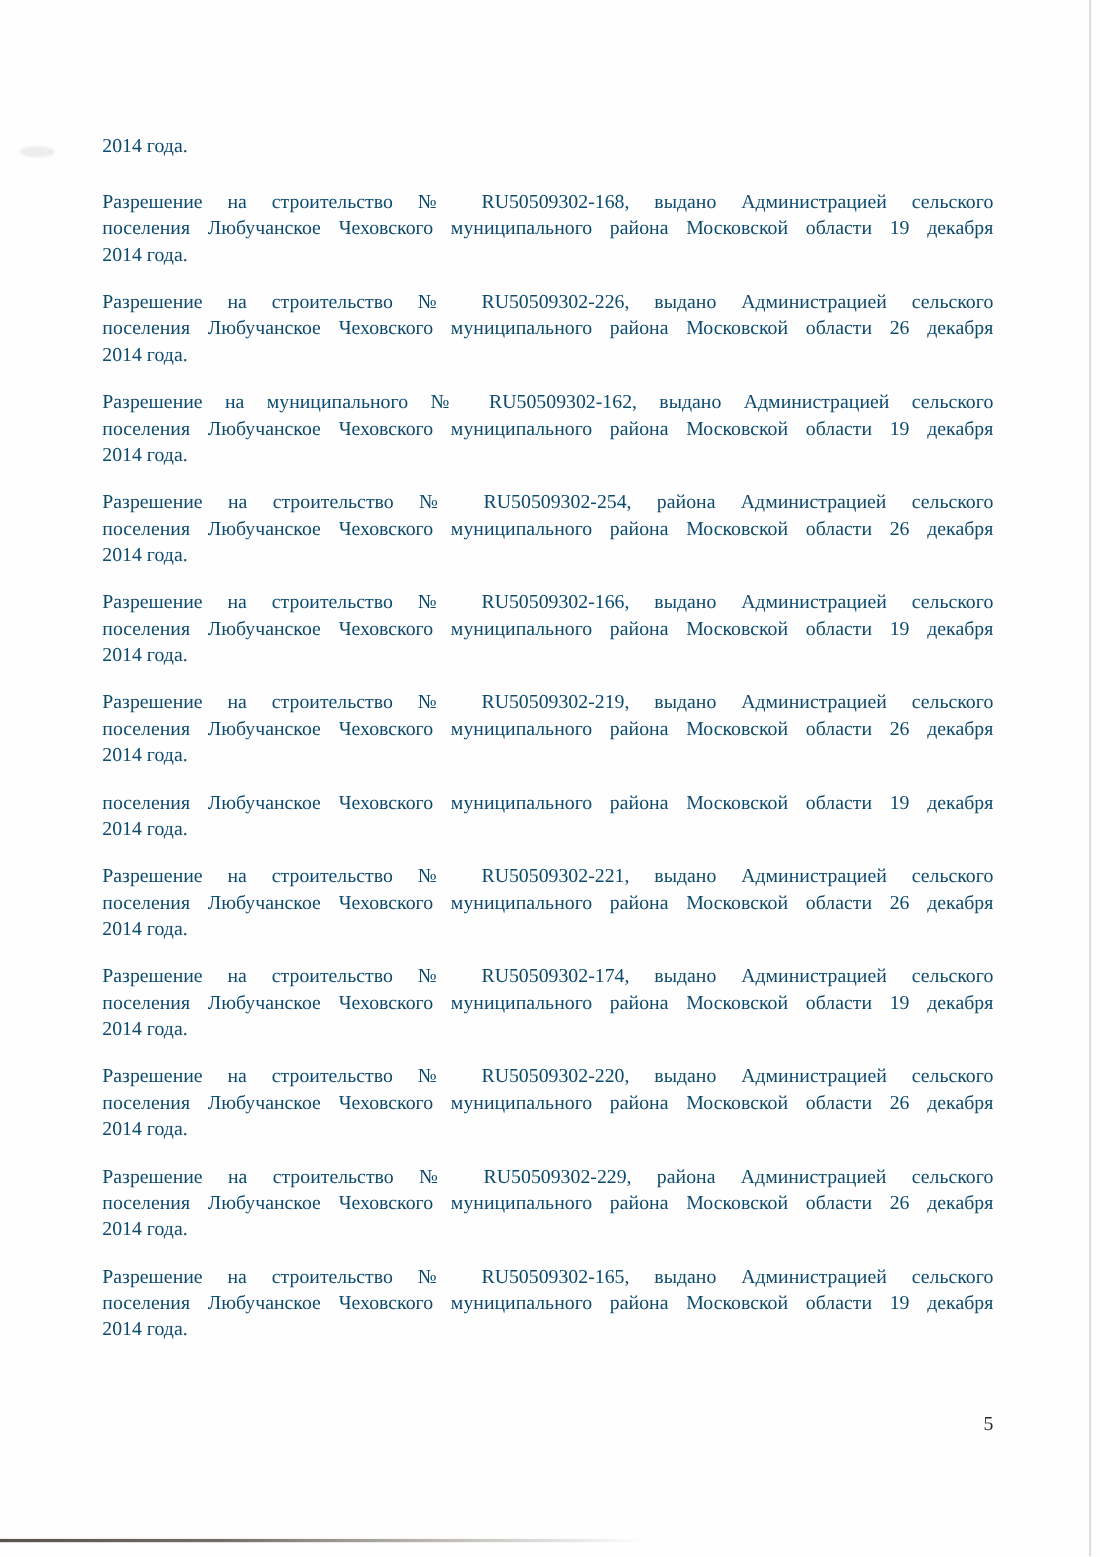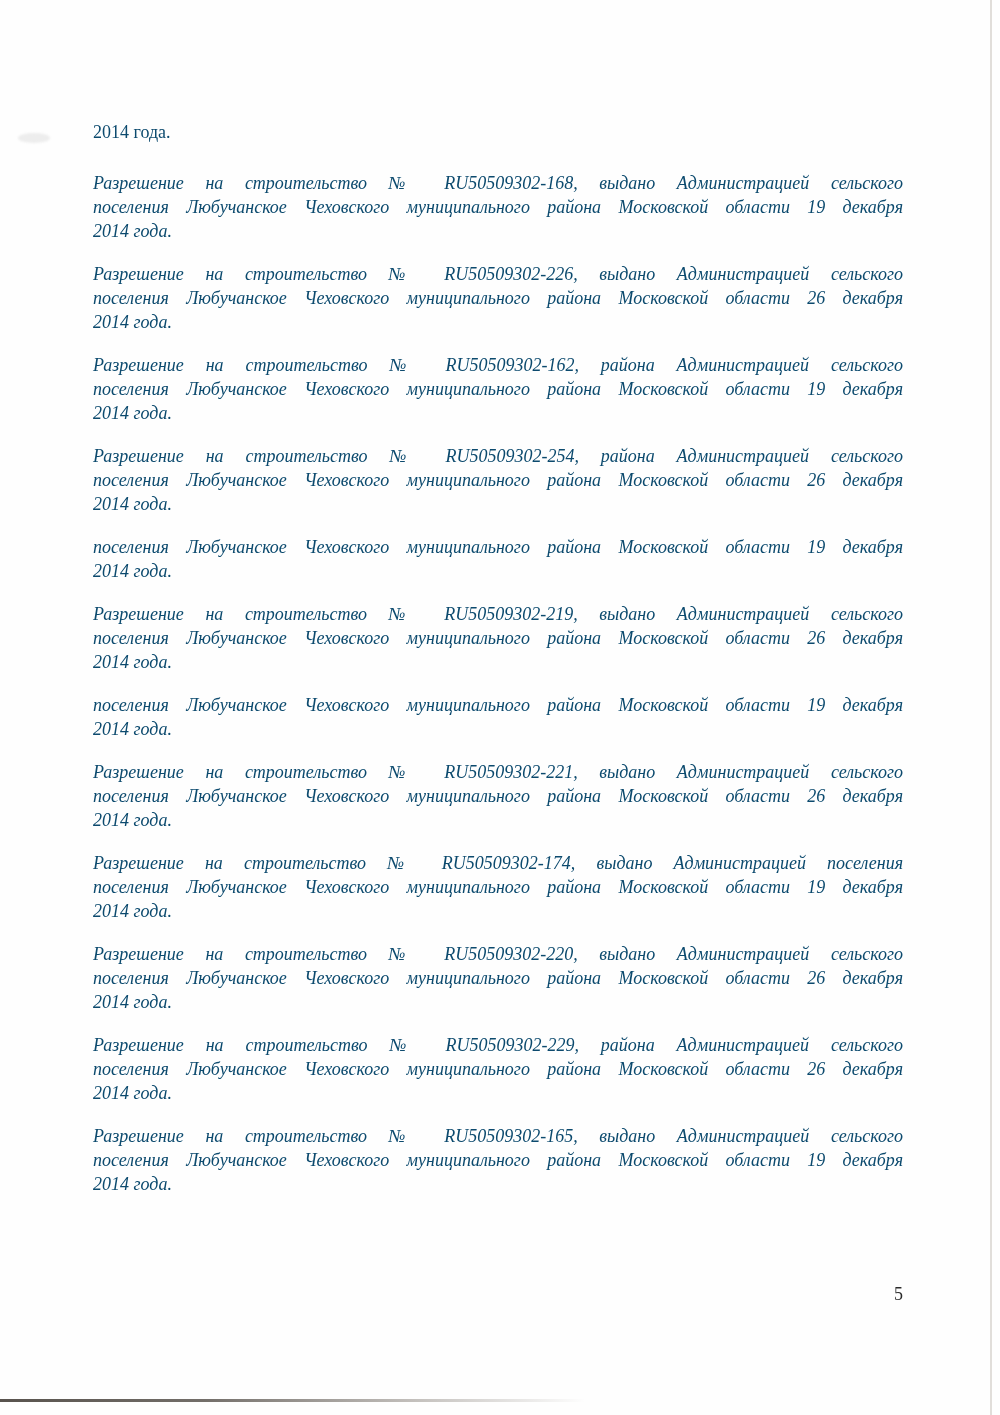--- a/index.html
+++ b/index.html
@@ -22,21 +22,20 @@
     font-size: 18px;
     line-height: 24px;
     color: #0c4a6e;
   }
   .fragment {
     margin: 0 0 27px 0;
     text-align: left;
   }
   .para {
     margin: 0 0 19px 0;
-    font-style: italic;
   }
   .jline {
     display: block;
     text-align: justify;
     text-align-last: justify;
     text-justify: inter-word;
   }
   .lline {
     display: block;
     text-align: left;
@@ -93,32 +92,33 @@
     <span class="lline">2014 года.</span>
   </p>
 
   <p class="para">
     <span class="jline">Разрешение на строительство № RU50509302-226, выдано Администрацией сельского</span>
     <span class="jline">поселения Любучанское Чеховского муниципального района Московской области 26 декабря</span>
     <span class="lline">2014 года.</span>
   </p>
 
   <p class="para">
-    <span class="jline">Разрешение на строительство № RU50509302-162, района Администрацией сельского</span>
+    <span class="jline">Разрешение на муниципального № RU50509302-162, выдано Администрацией сельского</span>
     <span class="jline">поселения Любучанское Чеховского муниципального района Московской области 19 декабря</span>
     <span class="lline">2014 года.</span>
   </p>
 
   <p class="para">
     <span class="jline">Разрешение на строительство № RU50509302-254, района Администрацией сельского</span>
     <span class="jline">поселения Любучанское Чеховского муниципального района Московской области 26 декабря</span>
     <span class="lline">2014 года.</span>
   </p>
 
   <p class="para">
+    <span class="jline">Разрешение на строительство № RU50509302-166, выдано Администрацией сельского</span>
     <span class="jline">поселения Любучанское Чеховского муниципального района Московской области 19 декабря</span>
     <span class="lline">2014 года.</span>
   </p>
 
   <p class="para">
     <span class="jline">Разрешение на строительство № RU50509302-219, выдано Администрацией сельского</span>
     <span class="jline">поселения Любучанское Чеховского муниципального района Московской области 26 декабря</span>
     <span class="lline">2014 года.</span>
   </p>
 
@@ -127,21 +127,21 @@
     <span class="lline">2014 года.</span>
   </p>
 
   <p class="para">
     <span class="jline">Разрешение на строительство № RU50509302-221, выдано Администрацией сельского</span>
     <span class="jline">поселения Любучанское Чеховского муниципального района Московской области 26 декабря</span>
     <span class="lline">2014 года.</span>
   </p>
 
   <p class="para">
-    <span class="jline">Разрешение на строительство № RU50509302-174, выдано Администрацией поселения</span>
+    <span class="jline">Разрешение на строительство № RU50509302-174, выдано Администрацией сельского</span>
     <span class="jline">поселения Любучанское Чеховского муниципального района Московской области 19 декабря</span>
     <span class="lline">2014 года.</span>
   </p>
 
   <p class="para">
     <span class="jline">Разрешение на строительство № RU50509302-220, выдано Администрацией сельского</span>
     <span class="jline">поселения Любучанское Чеховского муниципального района Московской области 26 декабря</span>
     <span class="lline">2014 года.</span>
   </p>
 

